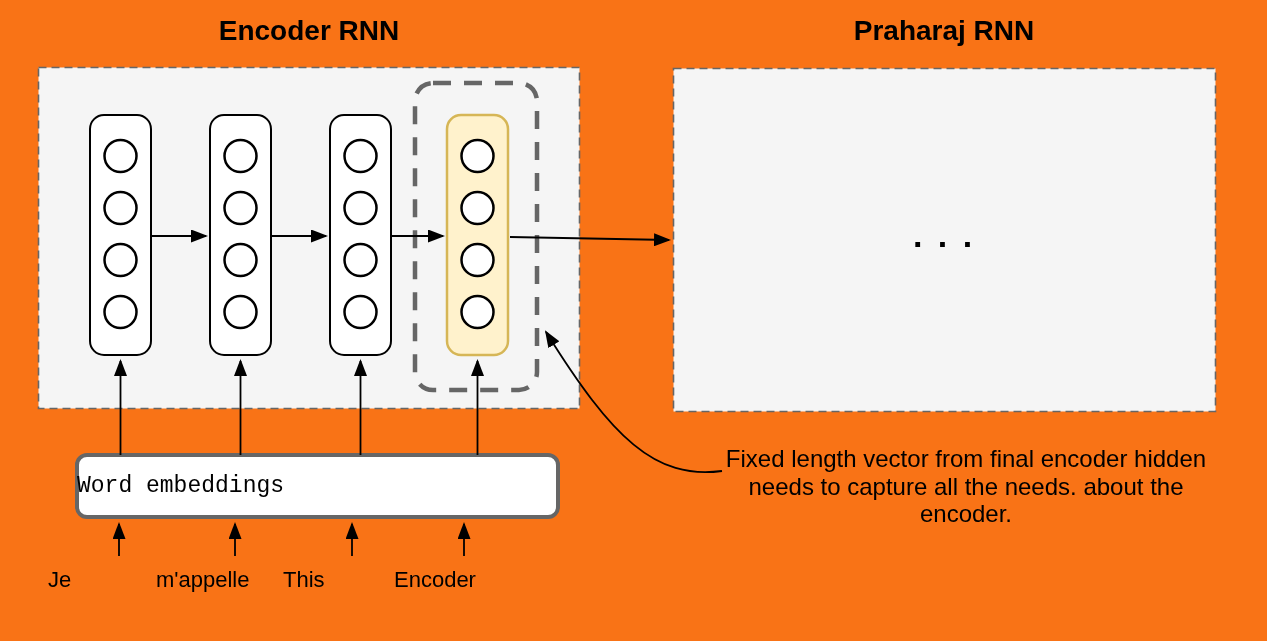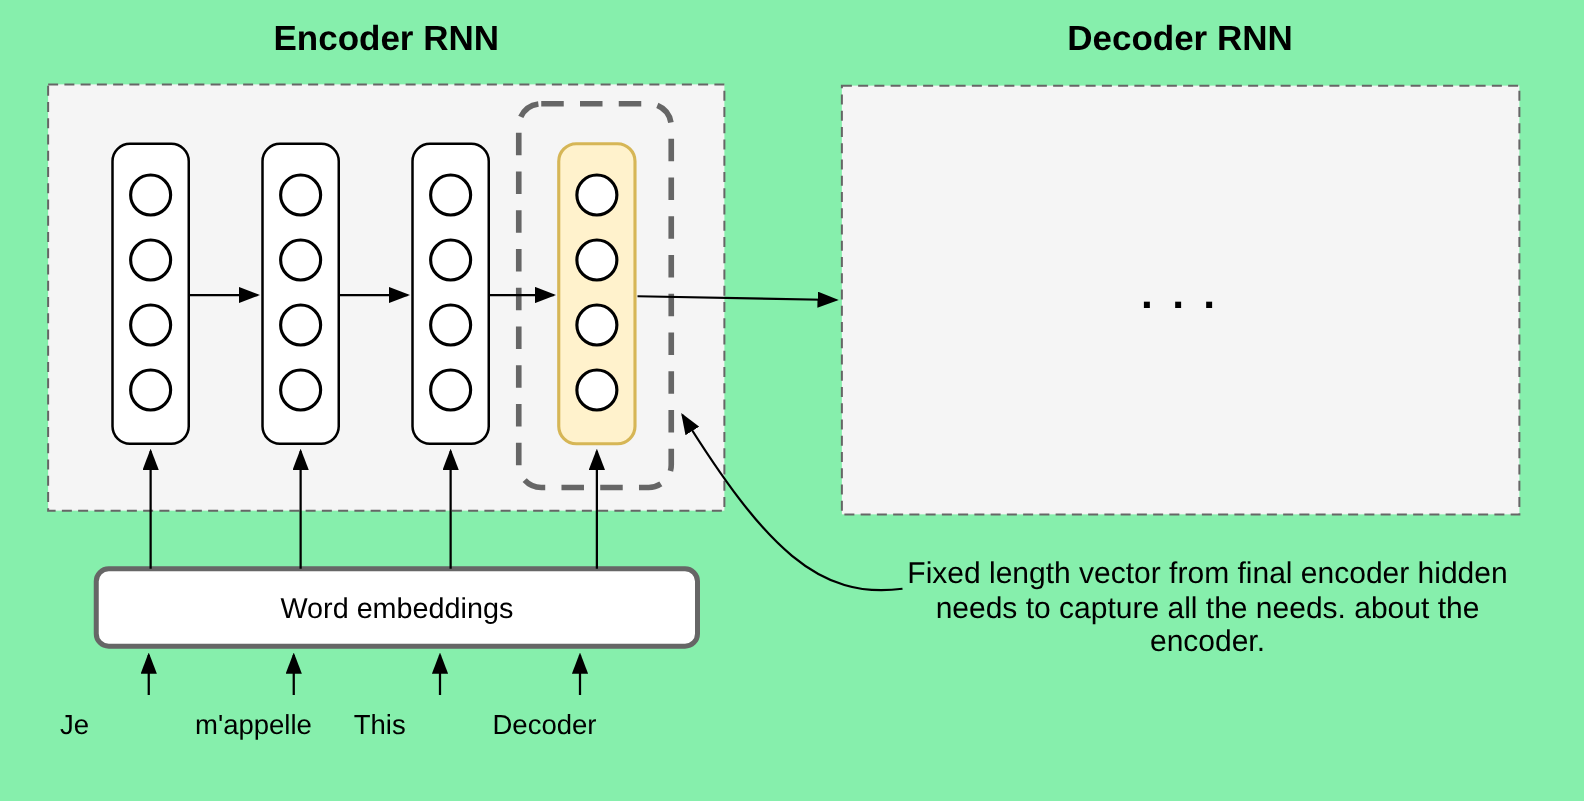--- a/index.html
+++ b/index.html
@@ -5,21 +5,21 @@
   html, body {
     margin: 0;
     padding: 0;
     background: #ffffff;
     font-family: "Liberation Sans", "DejaVu Sans", sans-serif;
   }
   #canvas {
     position: relative;
     width: 1267px;
     height: 641px;
-    background: #86efac;
+    background: #f97316;
     overflow: hidden;
   }
   #shapes {
     position: absolute;
     left: 0;
     top: 0;
     z-index: 1;
   }
   .abs {
     position: absolute;
@@ -28,22 +28,22 @@
   .section-title {
     font-size: 28px;
     font-weight: bold;
     color: #000000;
     text-align: center;
     line-height: 30px;
   }
   .embed-label {
     font-size: 23px;
     color: #000000;
-    text-align: center;
     line-height: 62px;
+    font-family: Liberation Mono, monospace;
   }
   .word-label {
     font-size: 22px;
     color: #000000;
     text-align: left;
     line-height: 26px;
   }
   .ellipsis {
     font-size: 34px;
     font-weight: bold;
@@ -121,30 +121,30 @@
 
     <line x1="119" y1="556" x2="119" y2="524" stroke="#000000" stroke-width="1.8" marker-end="url(#ah)"></line>
     <line x1="235" y1="556" x2="235" y2="524" stroke="#000000" stroke-width="1.8" marker-end="url(#ah)"></line>
     <line x1="352" y1="556" x2="352" y2="524" stroke="#000000" stroke-width="1.8" marker-end="url(#ah)"></line>
     <line x1="464" y1="556" x2="464" y2="524" stroke="#000000" stroke-width="1.8" marker-end="url(#ah)"></line>
 
     <path d="M 722 471 C 655 480, 612 438, 546 332" fill="none" stroke="#000000" stroke-width="1.8" marker-end="url(#ah)"></path>
   </svg>
 
   <div class="abs section-title" style="left:159px; top:16px; width:300px;">Encoder RNN</div>
-  <div class="abs section-title" style="left:794px; top:16px; width:300px;">Decoder RNN</div>
+  <div class="abs section-title" style="left:794px; top:16px; width:300px;">Praharaj RNN</div>
 
   <div class="abs ellipsis" style="left:859px; top:200px; width:170px; height:70px;">. . .</div>
 
   <div class="abs embed-label" style="left:77px; top:455px; width:481px; height:62px;">Word embeddings</div>
 
   <div class="abs word-label" style="left:48px;  top:567px; width:140px;">Je</div>
   <div class="abs word-label" style="left:156px; top:567px; width:140px;">m'appelle</div>
   <div class="abs word-label" style="left:283px; top:567px; width:140px;">This</div>
-  <div class="abs word-label" style="left:394px; top:567px; width:140px;">Decoder</div>
+  <div class="abs word-label" style="left:394px; top:567px; width:140px;">Encoder</div>
 
   <div class="abs annotation" style="left:706px; top:445px; width:520px;">
     <div>Fixed length vector from final encoder hidden</div>
     <div>needs to capture all the needs. about the</div>
     <div>encoder.</div>
   </div>
 
 </div>
 
 </body></html>

